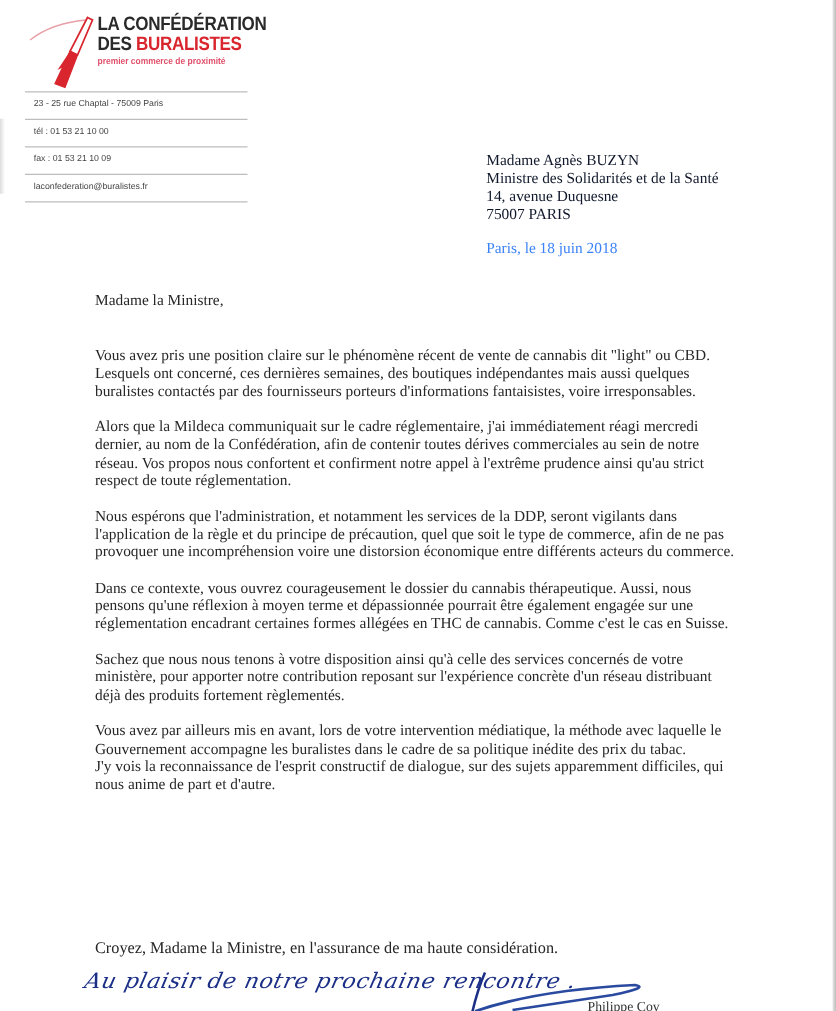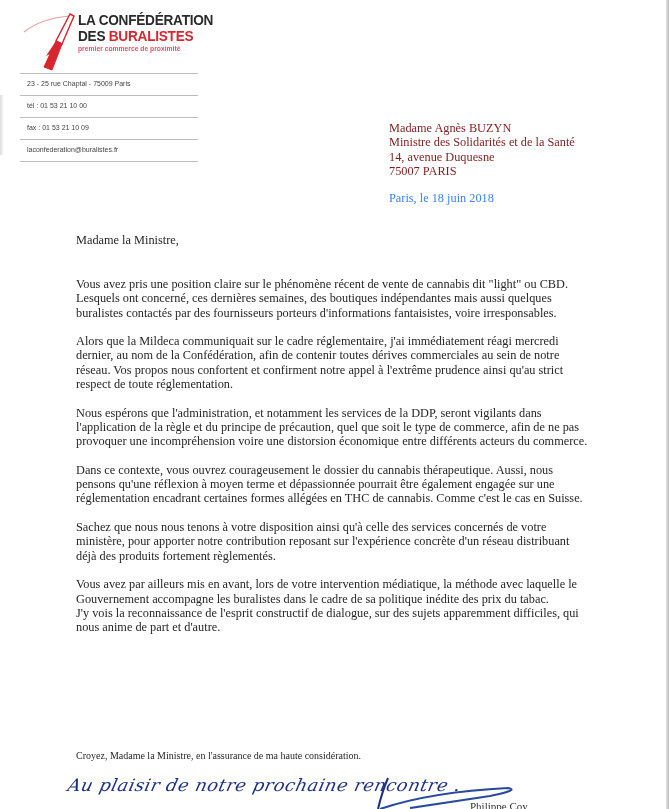--- a/index.html
+++ b/index.html
@@ -35,28 +35,28 @@
   .contact-block { position: absolute; left: 20px; top: 73px; width: 178px; }
   .contact-row {
     border-top: 1.5px solid #bdbdbd;
     height: 21px; line-height: 20px; padding-left: 7px;
     font-family: "Liberation Sans", "DejaVu Sans", sans-serif;
     font-size: 7px; color: #444; white-space: nowrap;
   }
   .contact-row:last-child { border-bottom: 1.5px solid #bdbdbd; }
 
   
-  .recipient { position: absolute; left: 389px; top: 121px; font-size: 12.3px; line-height: 14.3px; color: #7f1d1d; }
+  .recipient { position: absolute; left: 389px; top: 121px; font-size: 12.3px; line-height: 14.3px; color: #0f172a; }
   .date { position: absolute; left: 389px; top: 191px; font-size: 12.3px; color: #3b82f6; }
 
   
   .salutation { position: absolute; left: 76px; top: 233px; font-size: 12.3px; color: #262626; }
   .body { position: absolute; left: 76px; top: 277px; width: 590px; font-size: 12.3px; line-height: 14.3px; color: #262626; }
   .body p { margin: 0 0 14.3px 0; white-space: pre-line; }
-  .closing { position: absolute; left: 76px; top: 750px; font-size: 10px; color: #262626; }
+  .closing { position: absolute; left: 76px; top: 750px; font-size: 13px; color: #262626; }
 
   
   .handwriting {
     position: absolute; left: 68px; top: 775px;
     font-family: "DejaVu Serif", serif; font-style: italic;
     font-size: 17px; color: #1b2f86; letter-spacing: 0.5px;
     transform: scaleX(1.05) skewX(-12deg); transform-origin: left; white-space: nowrap;
   }
   .sig-svg { position: absolute; left: 370px; top: 770px; width: 160px; height: 39px; }
   .signatory {

